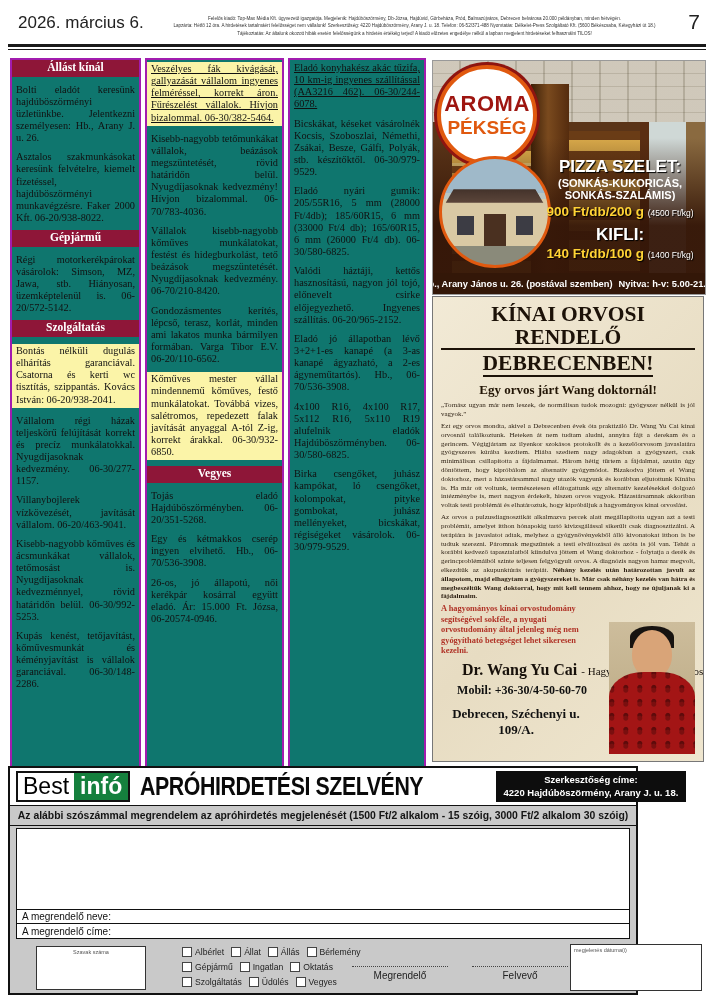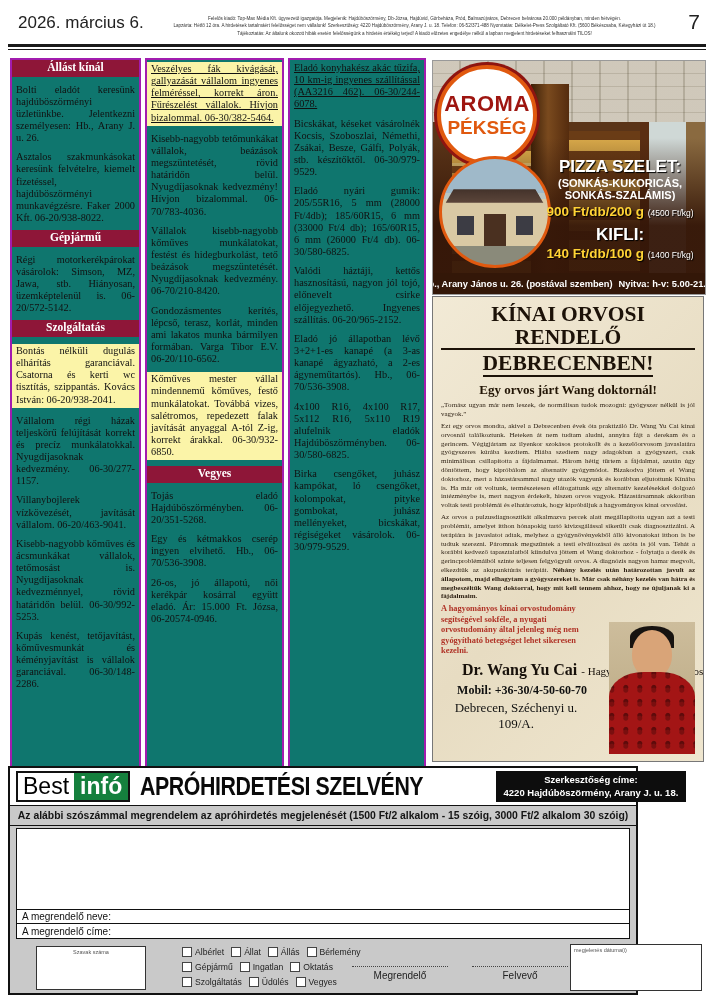--- a/index.html
+++ b/index.html
@@ -83,21 +83,21 @@
   .clinic h2{margin:5px 0 3px;text-align:center;font-size:13px;font-weight:bold;color:#221505;}
   .clinic p{margin:0 0 3px;font-size:7px;line-height:1.26;text-align:justify;color:#2a1d10;}
   .clinic .tail-bold{font-weight:bold;}
   .clinic-bottom{position:relative;margin-top:2px;min-height:150px;}
   .clinic .red{color:#b03226;font-weight:bold;font-size:8.4px;line-height:1.25;
          margin:2px 0 4px;text-align:left;padding-right:92px;}
   .clinic .docline{padding-right:92px;white-space:nowrap;margin:2px 0 4px;}
   .clinic .docname{font-size:16px;font-weight:bold;color:#17100a;margin-left:21px;}
   .clinic .doctitle{font-size:11px;color:#17100a;}
   .clinic .mobile{font-size:12px;font-weight:bold;text-align:center;padding-right:92px;margin-top:4px;}
-  .clinic .addr{font-size:13px;font-weight:normal;text-align:center;padding-right:104px;margin-top:2px;}
+  .clinic .addr{font-size:13px;font-weight:bold;text-align:center;padding-right:104px;margin-top:8px;}
   .doc-photo{position:absolute;right:0;bottom:0;width:86px;height:132px;overflow:hidden;
          background:linear-gradient(#cdbd9c,#b8a67f);}
   .doc-photo .head{position:absolute;left:23px;top:8px;width:40px;height:48px;border-radius:50% 50% 46% 46%;
          background:#d9a478;}
   .doc-photo .hair{position:absolute;left:21px;top:4px;width:44px;height:22px;border-radius:50% 50% 0 0;
          background:#171310;}
   .doc-photo .shirt{position:absolute;left:0;right:0;bottom:0;height:82px;
          background:radial-gradient(circle at 20% 30%,#7a0f0f 2px,transparent 3px) 0 0/14px 14px,
                     radial-gradient(circle at 70% 60%,#5e0b0b 2px,transparent 3px) 7px 7px/14px 14px,#a31515;
          border-radius:40% 40% 0 0/30% 30% 0 0;}

